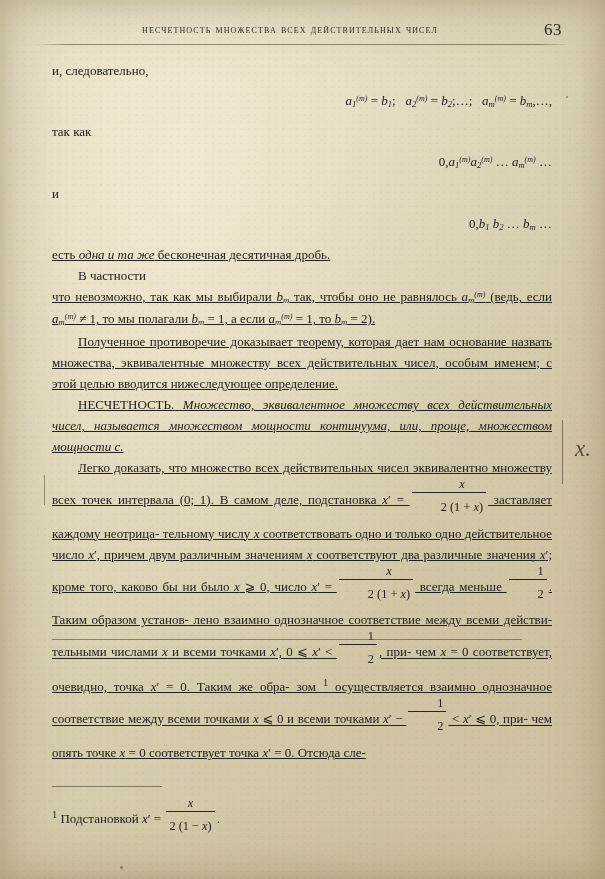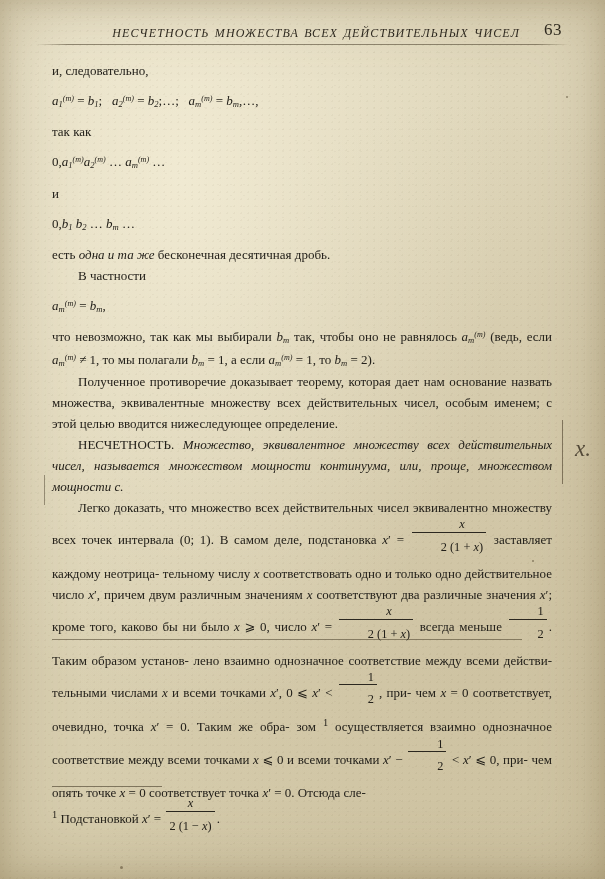--- a/index.html
+++ b/index.html
@@ -46,28 +46,27 @@
     position: absolute;
     left: 0;
     right: 0;
     top: 22px;
     height: 20px;
   }
   .running-title {
     position: absolute;
     left: 60px;
     width: 460px;
-    text-align: right;
-    font-size: 17px;
+    text-align: center;
+    font-size: 12px;
     letter-spacing: 1.1px;
     font-variant: small-caps;
     text-transform: lowercase;
     color: #2b271f;
     white-space: nowrap;
-    font-style: italic;
   }
   .folio {
     position: absolute;
     right: 43px;
     top: -2px;
     font-size: 17px;
     color: #2b271f;
     letter-spacing: 0.5px;
   }
   .rule {
@@ -84,24 +83,24 @@
     position: absolute;
     left: 52px;
     top: 60px;
     width: 500px;
     font-size: 13px;
     line-height: 1.62;
     text-align: justify;
   }
   p { margin: 0; }
   .p-ind { text-indent: 26px; }
-  .gap-s { margin-top: 0; }
+  .gap-s { margin-top: 0; text-decoration: underline; }
 
   .display {
-    text-align: left;
+    text-align: right;
     margin: 9px 0;
     white-space: nowrap;
   }
 
   .kw { font-style: italic; }
   .defbold { font-style: italic; }
 
   
   .m { font-style: italic; font-family: "Liberation Serif", serif; }
   .mr { font-style: normal; }
@@ -217,23 +216,20 @@
     <div class="display">
       <span class="mr">0,</span><span class="m">b</span><sub>1</sub><span class="mr"> </span><span class="m">b</span><sub>2</sub><span class="mr"> … </span><span class="m">b</span><sub>m</sub><span class="mr"> …</span>
     </div>
 
     <p class="gap-s">
       <span>есть </span><span class="kw">одна и та же</span><span> бесконечная десятичная дробь.</span>
     </p>
 
     <p class="p-ind">В частности</p>
 
-    <div class="display">
-      <span class="m">a</span><sub>m</sub><sup>(m)</sup><span class="mr"> = </span><span class="m">b</span><sub>m</sub><span class="mr">,</span>
-    </div>
 
     <p class="gap-s">
       что невозможно, так как мы выбирали <span class="m">b</span><sub>m</sub> так, чтобы оно не
       равнялось <span class="m">a</span><sub>m</sub><sup>(m)</sup> (ведь, если <span class="m">a</span><sub>m</sub><sup>(m)</sup> ≠ 1, то мы полагали <span class="m">b</span><sub>m</sub> = 1,
       а если <span class="m">a</span><sub>m</sub><sup>(m)</sup> = 1, то <span class="m">b</span><sub>m</sub> = 2).
     </p>
 
     <p class="p-ind gap-s">Полученное противоречие доказывает теорему, которая дает нам основание назвать множества, эквивалентные множеству всех действительных чисел, особым именем; с этой целью вводится нижеследующее определение.</p>
 
     <p class="p-ind gap-s">

